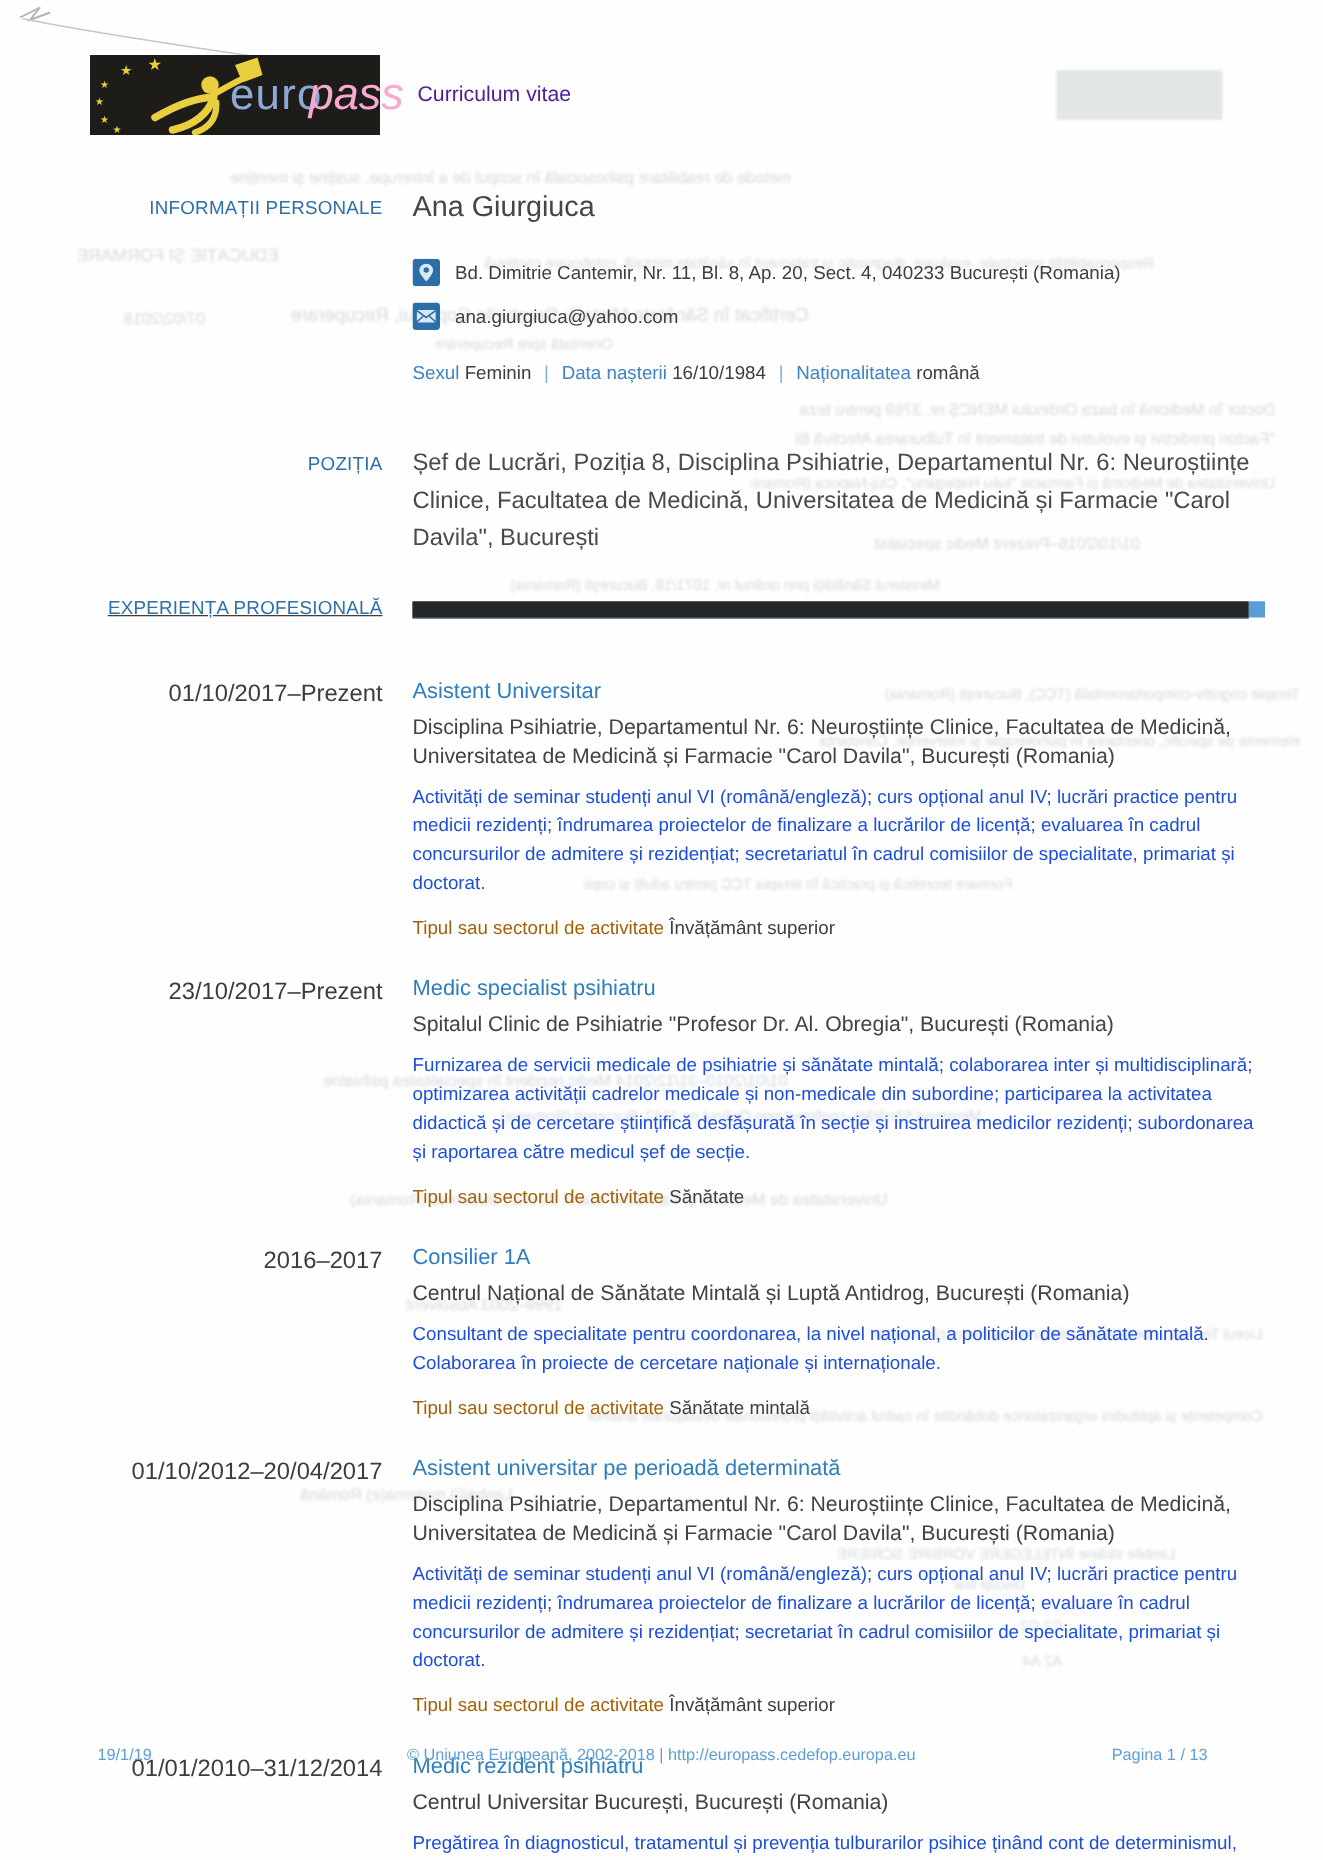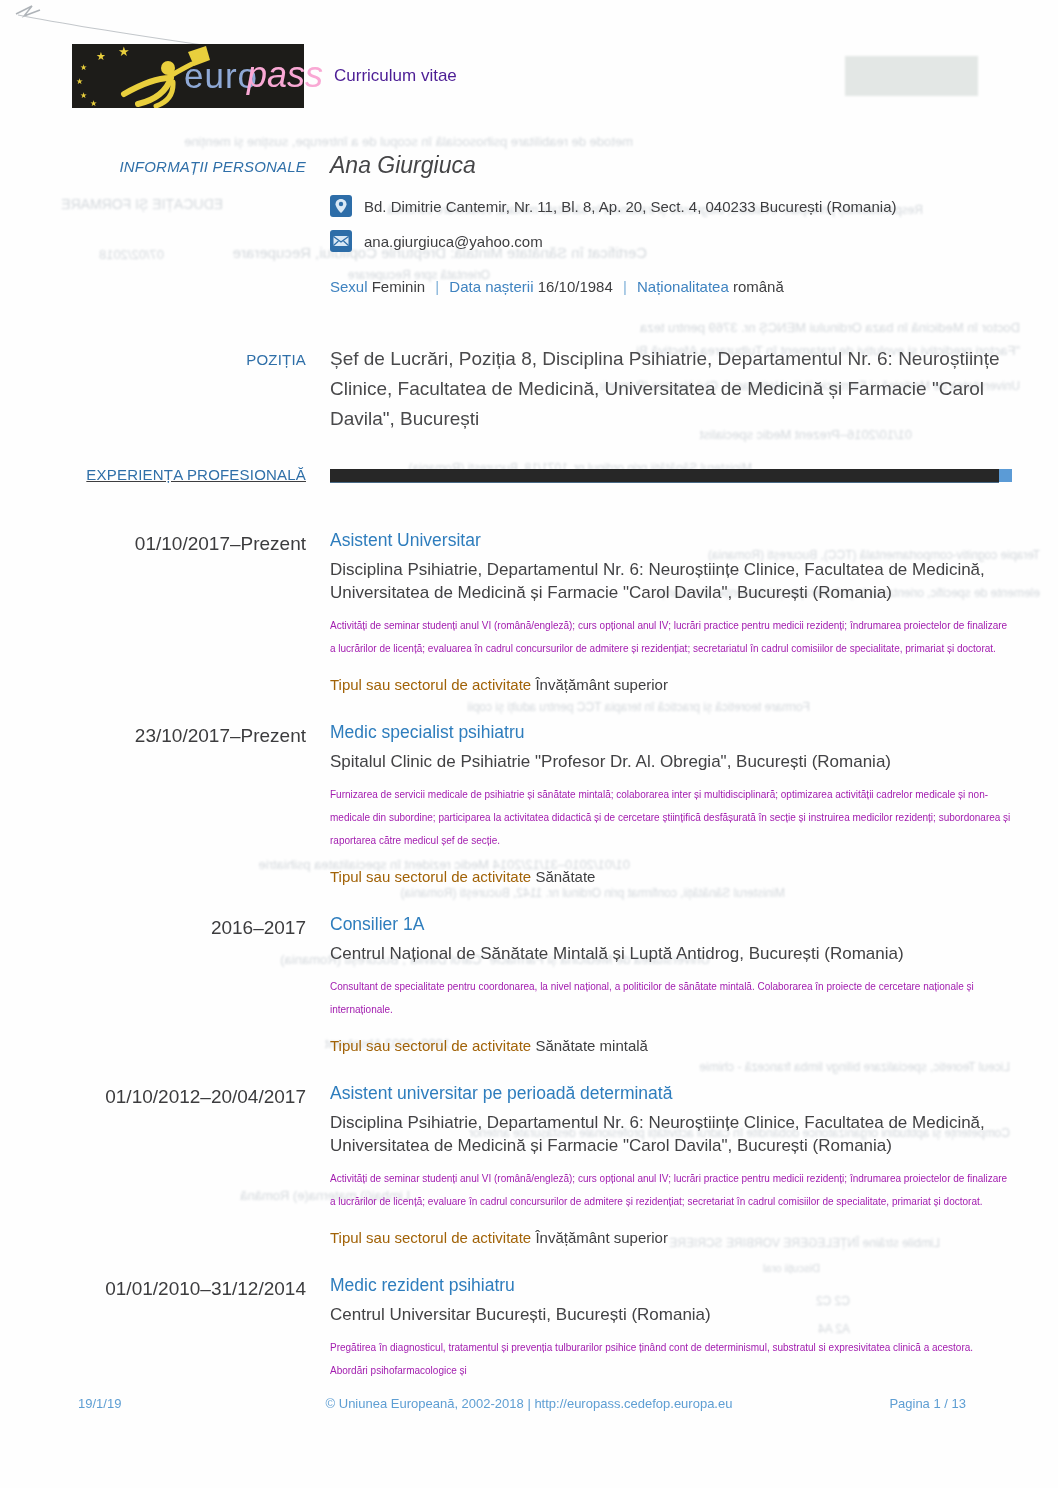--- a/index.html
+++ b/index.html
@@ -44,29 +44,29 @@
   .inline-lbl { color:#3f83c0; }
   .sep { color:#7fb0d8; padding:0 6px; }
   .position-text { font-size:19px; line-height:30px; color:#49494b; }
   .redact-wrap { display:flex; align-items:center; height:22px; }
   .redact-bar { height:13px; flex:1; background:#272727; box-shadow:0 1px 0 #4a6a86; }
   .redact-end { width:13px; height:13px; background:#5b9bd6; }
   .entry { margin-bottom:26px; }
   .e-period { padding-top:3px; color:#3c3c3e; font-size:19px; text-align:right; }
   .e-title { font-size:17.5px; color:#2e7dbd; margin-bottom:7px; }
   .e-org { font-size:17px; line-height:23px; color:#424244; }
-  .e-desc { margin-top:10px; font-size:10px; line-height:23px; color:#a21caf; }
+  .e-desc { margin-top:10px; font-size:15px; line-height:23px; color:#1d4ed8; }
   .e-sector { margin-top:13px; font-size:15px; line-height:23px; }
   .s-label { color:#a16207; }
   
   .footer { position:absolute; left:0; top:1396px; width:100%; font-size:13px; color:#5e9ed3; z-index:2; }
   .f-date { position:absolute; left:78px; }
   .f-center { position:absolute; left:0; width:100%; text-align:center; }
   .f-page { position:absolute; right:92px; }
-  .mb16 { margin-bottom:16px;font-style:italic; }
+  .mb16 { margin-bottom:28px; }
   .mb22 { margin-bottom:22px; }
   .mb46 { margin-bottom:46px; }
   .mb30 { margin-bottom:30px; }
   .mb44 { margin-bottom:44px;text-decoration:underline; }
 </style>
 </head>
 <body>
 
 <div class="page">
 

